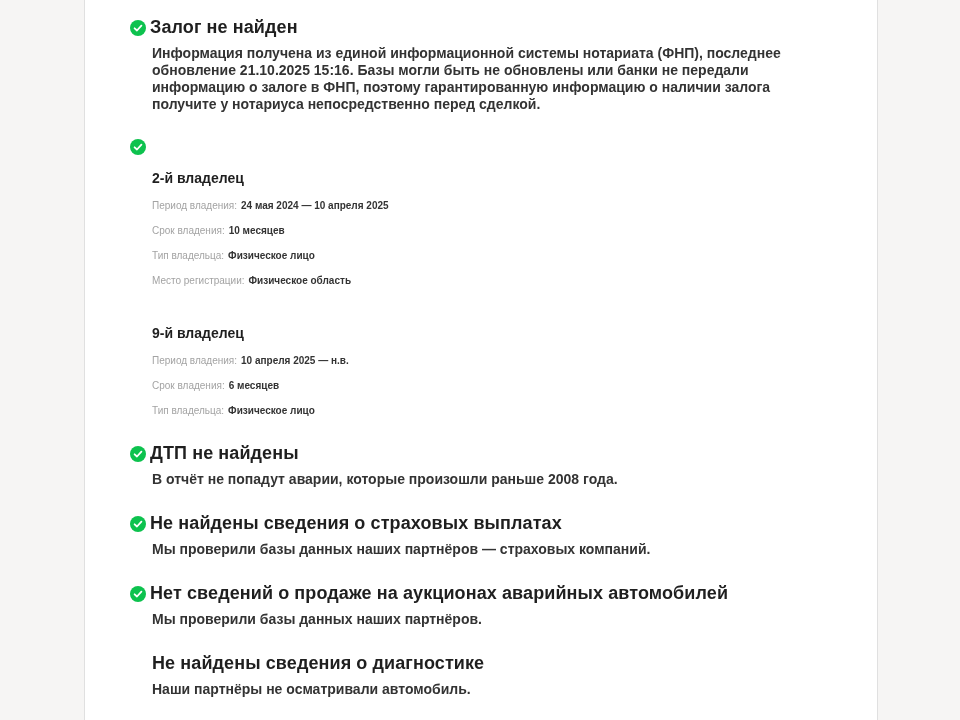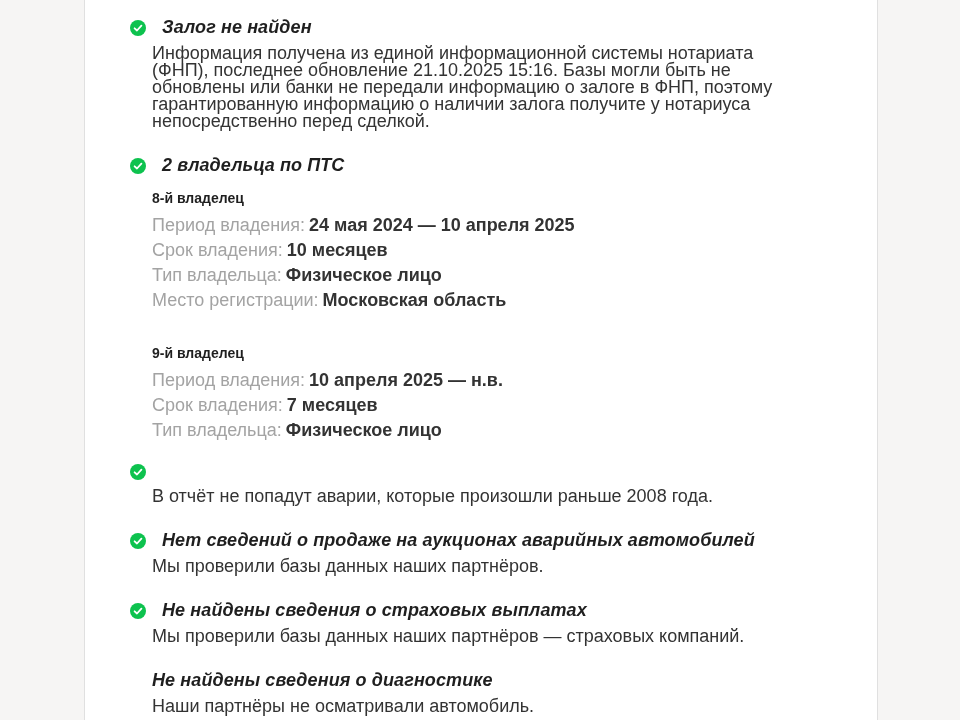--- a/index.html
+++ b/index.html
@@ -23,43 +23,43 @@
   .card{
     position:absolute;left:84px;top:0;width:794px;height:720px;
     background:var(--card-bg);
     border-left:1px solid var(--card-border);
     border-right:1px solid var(--card-border);
     padding:18px 48px 0 45px;
     overflow:hidden;
   }
   .sec{margin-top:26px;}
   .sec:first-child{margin-top:0;}
-  .sec-head{display:flex;align-items:center;gap:16px;font-style:italic;}
+  .sec-head{display:flex;align-items:center;gap:4px;}
   .sec-head.no-icon{padding-left:22px;align-items:center;}
   .check{
     width:16px;height:16px;flex:0 0 16px;
     display:inline-flex;align-items:center;justify-content:center;
     color:var(--accent-green);
   }
   .check svg{display:block;width:16px;height:16px;}
   h2{
     margin:0;font-size:18px;line-height:19px;font-weight:bold;
     color:var(--heading-color);letter-spacing:.1px;
   }
   .sec-body{
     margin:8px 0 0 22px;max-width:650px;
-    font-size:18px;line-height:17px;color:var(--body-color);
+    font-size:14px;line-height:17px;color:var(--body-color);font-weight:bold;
   }
   .owner{margin:16px 0 0 22px;}
   .owner.owner-2{margin-top:38px;}
   .owner h3{
     margin:0 0 12px 0;font-size:14px;line-height:15px;font-weight:bold;
     color:var(--heading-color);
   }
-  .info-row{margin-bottom:10px;font-size:18px;line-height:15px;}
+  .info-row{margin-bottom:10px;font-size:10px;line-height:15px;}
   .info-row:last-child{margin-bottom:0;}
   .info-label{color:var(--label-color);margin-right:4px;}
   .info-value{color:var(--body-color);font-weight:bold;}
 </style>
 </head>
 <body>
 
 <div class="page">
   <div class="card">
 
@@ -77,92 +77,92 @@
     </section>
 
     <section class="sec">
       <div class="sec-head">
         <span class="check">
           <svg viewBox="0 0 16 16">
               <circle cx="8" cy="8" r="8" fill="currentColor"></circle>
               <path d="M4.6 8.3 L7 10.5 L11.4 5.7" stroke="#ffffff" stroke-width="1.8" fill="none" stroke-linecap="round" stroke-linejoin="round"></path>
             </svg>
         </span>
-        <h2>2 владельца по ПТС</h2>
       </div>
 
       <div class="owner">
-        <h3>8-й владелец</h3>
+        <h3>2-й владелец</h3>
         <div class="info-row">
           <span class="info-label">Период владения:</span><span class="info-value">24 мая 2024 — 10 апреля 2025</span>
         </div>
         <div class="info-row">
           <span class="info-label">Срок владения:</span><span class="info-value">10 месяцев</span>
         </div>
         <div class="info-row">
           <span class="info-label">Тип владельца:</span><span class="info-value">Физическое лицо</span>
         </div>
         <div class="info-row">
-          <span class="info-label">Место регистрации:</span><span class="info-value">Московская область</span>
+          <span class="info-label">Место регистрации:</span><span class="info-value">Физическое область</span>
         </div>
       </div>
 
       <div class="owner owner-2">
         <h3>9-й владелец</h3>
         <div class="info-row">
           <span class="info-label">Период владения:</span><span class="info-value">10 апреля 2025 — н.в.</span>
         </div>
         <div class="info-row">
-          <span class="info-label">Срок владения:</span><span class="info-value">7 месяцев</span>
+          <span class="info-label">Срок владения:</span><span class="info-value">6 месяцев</span>
         </div>
         <div class="info-row">
           <span class="info-label">Тип владельца:</span><span class="info-value">Физическое лицо</span>
         </div>
       </div>
     </section>
 
     <section class="sec">
       <div class="sec-head">
         <span class="check">
           <svg viewBox="0 0 16 16">
               <circle cx="8" cy="8" r="8" fill="currentColor"></circle>
               <path d="M4.6 8.3 L7 10.5 L11.4 5.7" stroke="#ffffff" stroke-width="1.8" fill="none" stroke-linecap="round" stroke-linejoin="round"></path>
             </svg>
         </span>
+        <h2>ДТП не найдены</h2>
       </div>
       <p class="sec-body">В отчёт не попадут аварии, которые произошли раньше 2008 года.</p>
+    </section>
+
+    <section class="sec">
+      <div class="sec-head">
+        <span class="check">
+          <svg viewBox="0 0 16 16">
+              <circle cx="8" cy="8" r="8" fill="currentColor"></circle>
+              <path d="M4.6 8.3 L7 10.5 L11.4 5.7" stroke="#ffffff" stroke-width="1.8" fill="none" stroke-linecap="round" stroke-linejoin="round"></path>
+            </svg>
+        </span>
+        <h2>Не найдены сведения о страховых выплатах</h2>
+      </div>
+      <p class="sec-body">Мы проверили базы данных наших партнёров — страховых компаний.</p>
     </section>
 
     <section class="sec">
       <div class="sec-head">
         <span class="check">
           <svg viewBox="0 0 16 16">
               <circle cx="8" cy="8" r="8" fill="currentColor"></circle>
               <path d="M4.6 8.3 L7 10.5 L11.4 5.7" stroke="#ffffff" stroke-width="1.8" fill="none" stroke-linecap="round" stroke-linejoin="round"></path>
             </svg>
         </span>
         <h2>Нет сведений о продаже на аукционах аварийных автомобилей</h2>
       </div>
       <p class="sec-body">Мы проверили базы данных наших партнёров.</p>
     </section>
 
     <section class="sec">
-      <div class="sec-head">
-        <span class="check">
-          <svg viewBox="0 0 16 16">
-              <circle cx="8" cy="8" r="8" fill="currentColor"></circle>
-              <path d="M4.6 8.3 L7 10.5 L11.4 5.7" stroke="#ffffff" stroke-width="1.8" fill="none" stroke-linecap="round" stroke-linejoin="round"></path>
-            </svg>
-        </span>
-        <h2>Не найдены сведения о страховых выплатах</h2>
-      </div>
-      <p class="sec-body">Мы проверили базы данных наших партнёров — страховых компаний.</p>
-    </section>
-
-    <section class="sec">
       <div class="sec-head no-icon">
         <h2>Не найдены сведения о диагностике</h2>
       </div>
       <p class="sec-body">Наши партнёры не осматривали автомобиль.</p>
     </section>
 
   </div>
 </div>
 
 </body></html>

